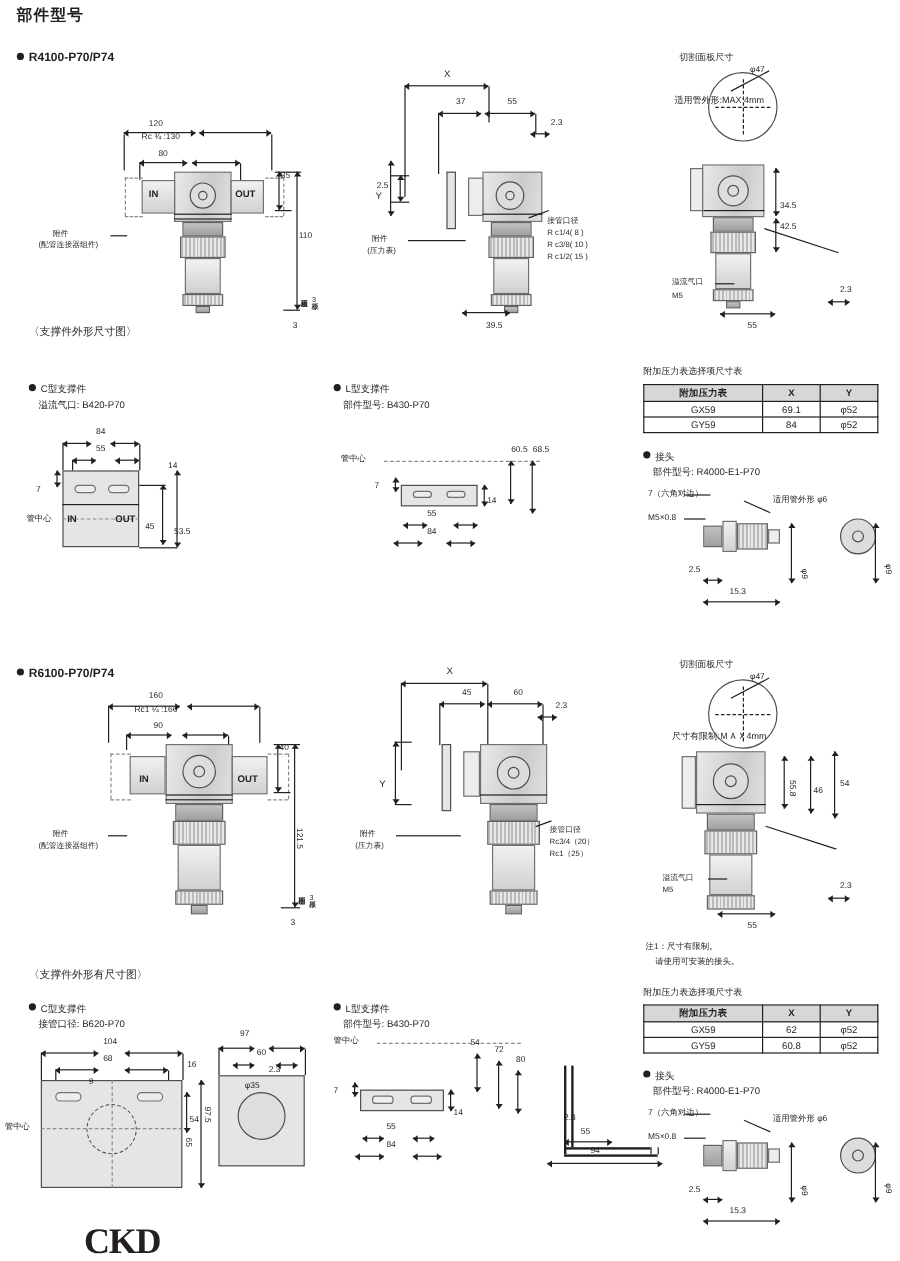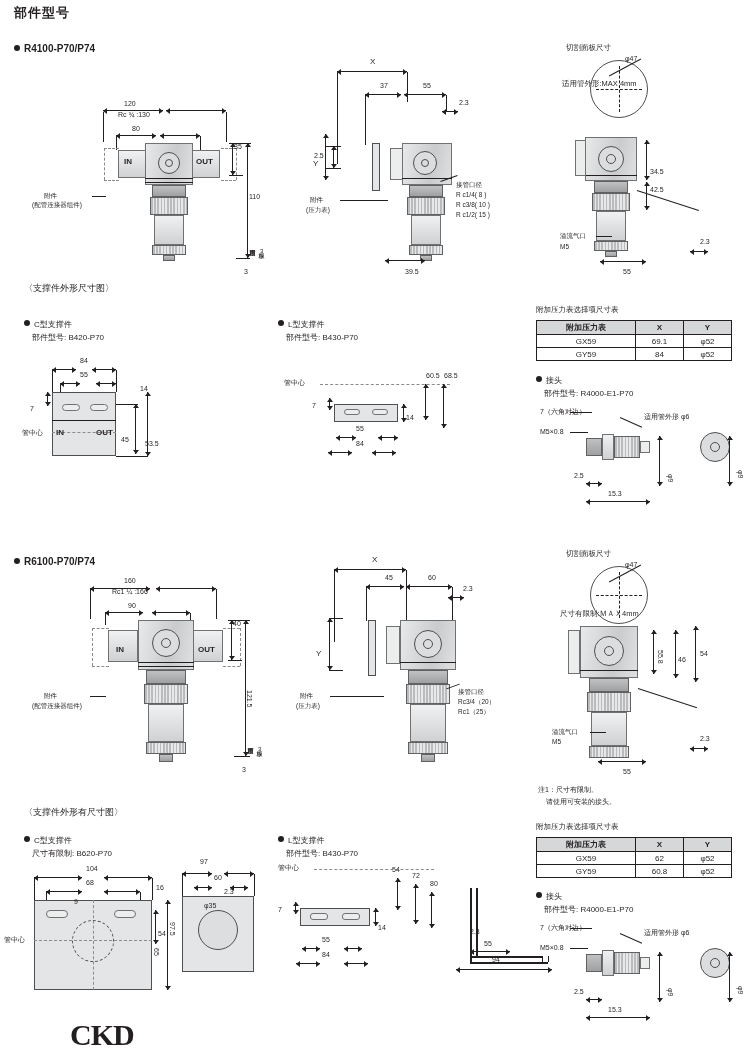--- a/index.html
+++ b/index.html
@@ -264,25 +264,25 @@
       <span class="a2"></span>
     </div>
   <div class="t t7" style="left:623px; top:268px;">55</div>
   <div class="dim" style="left:600px; top:258px; width:46px;">
       <span class="a1"></span>
       <span class="a2"></span>
     </div>
   <div class="hl" style="left:637px; top:190px; width:65px; transform:rotate(18deg); transform-origin:left;"></div>
 </div>
 
-<div class="t t9" style="left:24px; top:284px;">〈支撑件外形尺寸图〉</div>
+<div class="t t9" style="left:24px; top:272px;">〈支撑件外形尺寸图〉</div>
 
 <div>
   <div class="t t8 bullet" style="left:24px; top:320px;">C型支撑件</div>
-  <div class="t t8" style="left:32px; top:334px;">部件型号: B420-P70</div>
+  <div class="t t8" style="left:32px; top:334px;">溢流气口: B420-P70</div>
 
   <div class="t t7" style="left:80px; top:357px;">84</div>
   <div class="dim" style="left:52px; top:366px; width:24px;">
       <span class="a1"></span>
       <span class="a2"></span>
     </div>
   <div class="dim" style="left:92px; top:366px; width:24px;">
       <span class="a1"></span>
       <span class="a2"></span>
     </div>
@@ -631,21 +631,21 @@
   <div class="hl" style="left:638px; top:688px; width:62px; transform:rotate(18deg); transform-origin:left;"></div>
 
   <div class="t t7" style="left:538px; top:786px;">注1：尺寸有限制。</div>
   <div class="t t7" style="left:546px; top:798px;">请使用可安装的接头。</div>
 </div>
 
 <div class="t t9" style="left:24px; top:808px;">〈支撑件外形有尺寸图〉</div>
 
 <div>
   <div class="t t8 bullet" style="left:24px; top:836px;">C型支撑件</div>
-  <div class="t t8" style="left:32px; top:850px;">尺寸有限制: B620-P70</div>
+  <div class="t t8" style="left:32px; top:850px;">接管口径: B620-P70</div>
 
   <div class="t t7" style="left:86px; top:865px;">104</div>
   <div class="dim" style="left:34px; top:874px; width:48px;">
       <span class="a1"></span>
       <span class="a2"></span>
     </div>
   <div class="dim" style="left:104px; top:874px; width:48px;">
       <span class="a1"></span>
       <span class="a2"></span>
     </div>

